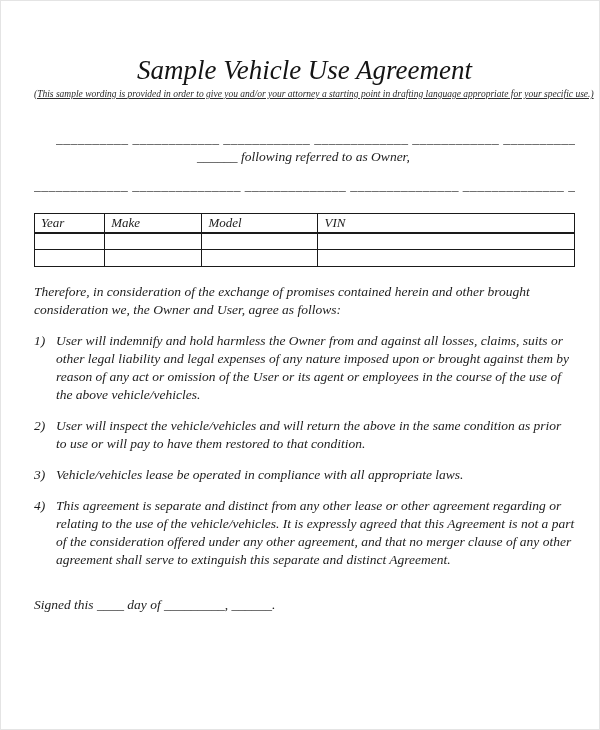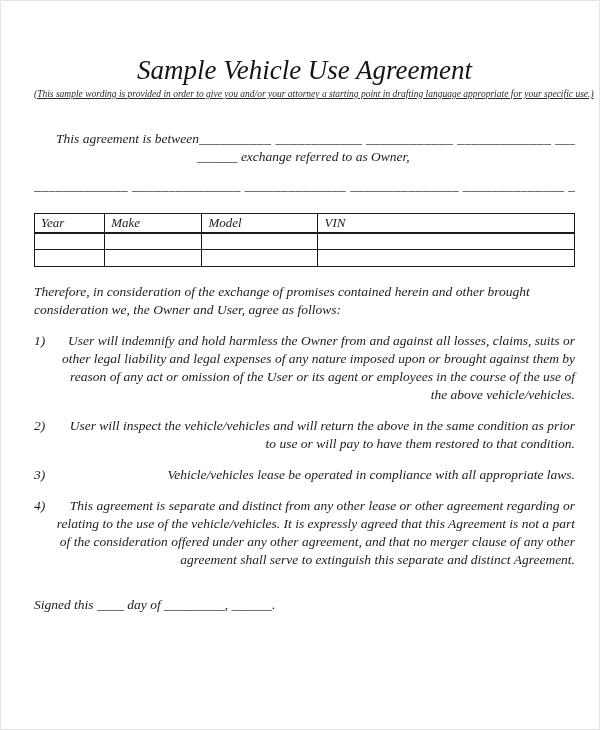--- a/index.html
+++ b/index.html
@@ -70,36 +70,35 @@
   }
   .vehicle-table th { height: 19px; border-bottom-width: 2.2px; }
   .vehicle-table td { height: 17px; }
   .col-year  { width: 13%; }
   .col-make  { width: 18%; }
   .col-model { width: 21.5%; }
   .col-vin   { width: 47.5%; }
   .therefore-par { margin-top: 16px; }
   .clause { display: flex; margin-top: 13px; }
   .clause-num { width: 22px; flex: none; }
-  .clause-text { flex: 1; text-align: right; }
+  .clause-text { flex: 1; }
   .signature-row { margin-top: 27px; }
 </style>
 </head>
 <body>
 
 <div class="page">
 
   <div class="doc-title">Sample Vehicle Use Agreement</div>
   <div class="doc-subtitle">(This sample wording is provided in order to give you and/or your attorney a starting point in drafting language appropriate for your specific use.)</div>
 
   <div class="body-text between-row">
-    <span class="between-label">This agreement is between</span>
     <span class="blank-fill">__________ ____________ ____________ _____________ ____________ ____________ __________</span>
   </div>
-  <div class="body-text owner-row">______ exchange referred to as Owner,</div>
+  <div class="body-text owner-row">______ following referred to as Owner,</div>
 
 
   <div class="body-text user-blank-row">_____________ _______________ ______________ _______________ ______________ _____________ ____________</div>
 
 
   <table class="vehicle-table">
     <tbody>
         <tr>
       <th class="col-year">Year</th>
       <th class="col-make">Make</th>

